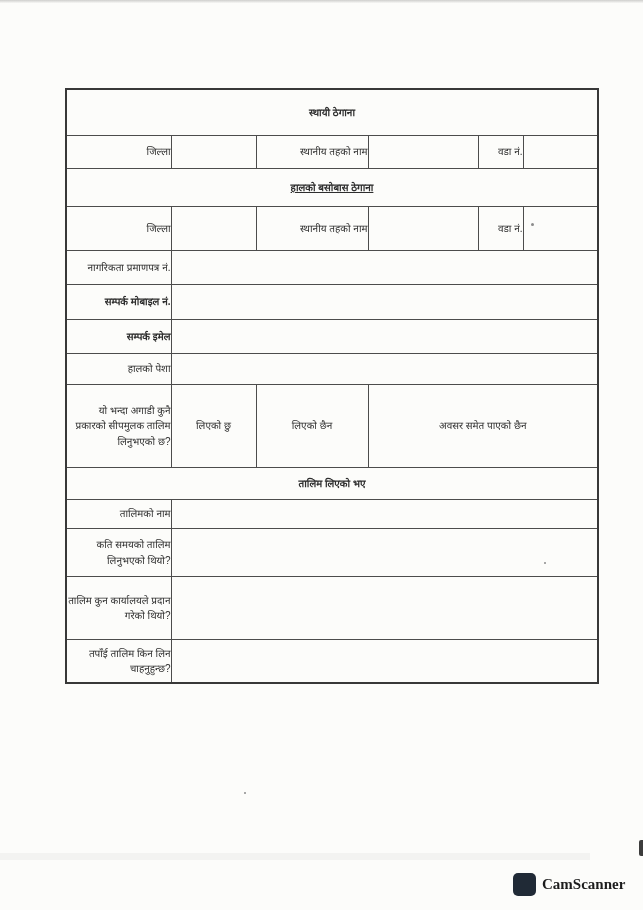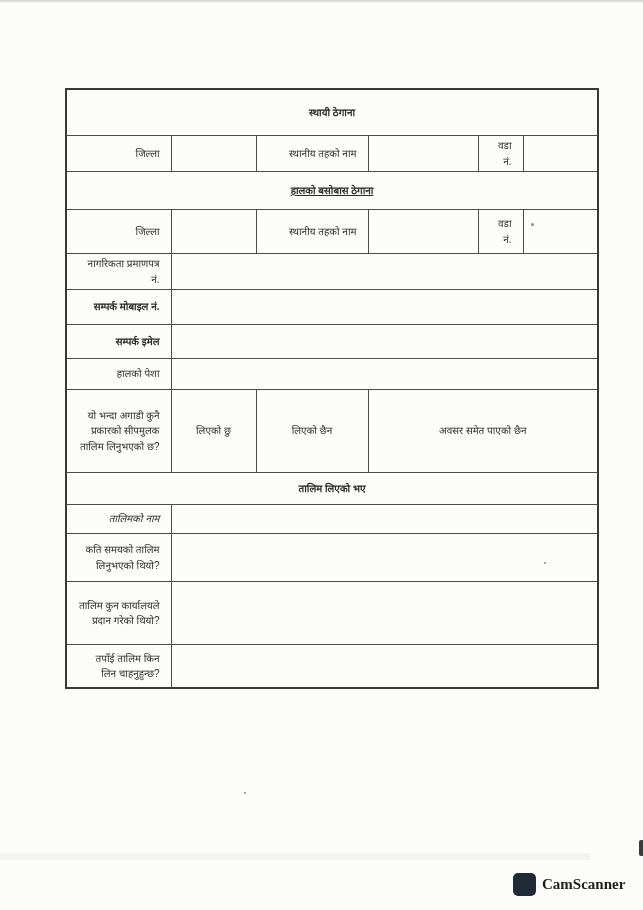--- a/index.html
+++ b/index.html
@@ -34,33 +34,33 @@
     border-collapse:collapse;
     table-layout:fixed;
     border:2px solid #383838;
   }
   table.form td{
     border:1px solid #4c4c4c;
     font-size:10px;
     line-height:1.55;
     vertical-align:middle;
     overflow:hidden;
-    padding:2px 11px;
+    padding:2px 0;
   }
   td.hdr{text-align:center;font-weight:bold;font-size:11px;}
   td.lbl{text-align:right;}
   td.bold{font-weight:bold;}
   td.ctr{text-align:center;}
   
   tr.rh45 td{height:41px;}  tr.rh32 td{height:28px;}
   tr.rh37 td{height:33px;text-decoration:underline;}  tr.rh43 td{height:39px;}
   tr.rh33 td{height:29px;}  tr.rh40 td{height:36px;}
   tr.rh34 td{height:30px;}  tr.rh30 td{height:26px;}
   tr.rh82 td{height:78px;}  tr.rh31 td{height:27px;}
-  tr.rh28 td{height:24px;font-style:italic;}  tr.rh47 td{height:43px;}
+  tr.rh28 td{height:24px;}  tr.rh47 td{height:43px;}
   tr.rh62 td{height:58px;}  tr.rh42 td{height:38px;}
 
   .watermark{
     position:absolute;left:513px;top:873px;
     display:flex;align-items:center;gap:6px;
   }
   .cs-badge{
     width:23px;height:23px;border-radius:5px;overflow:hidden;
     background:#202a36;display:flex;flex-direction:column;flex:0 0 auto;
   }

